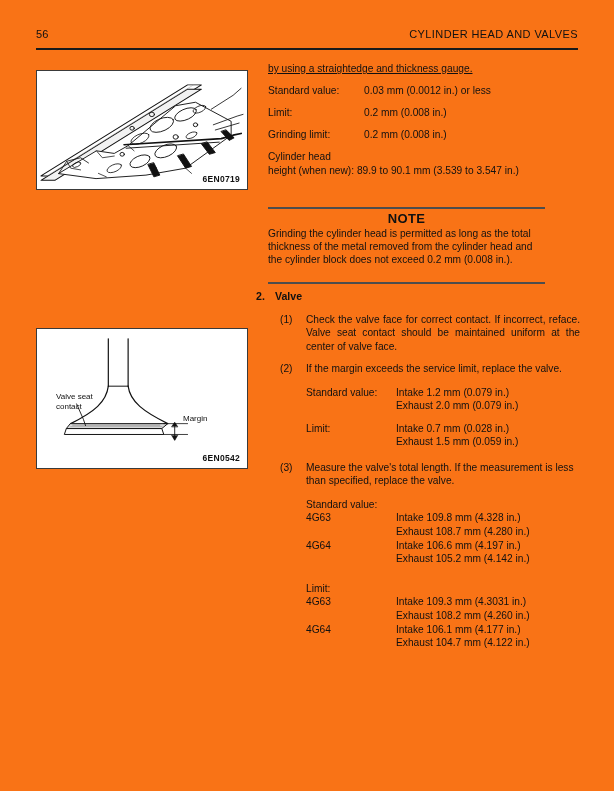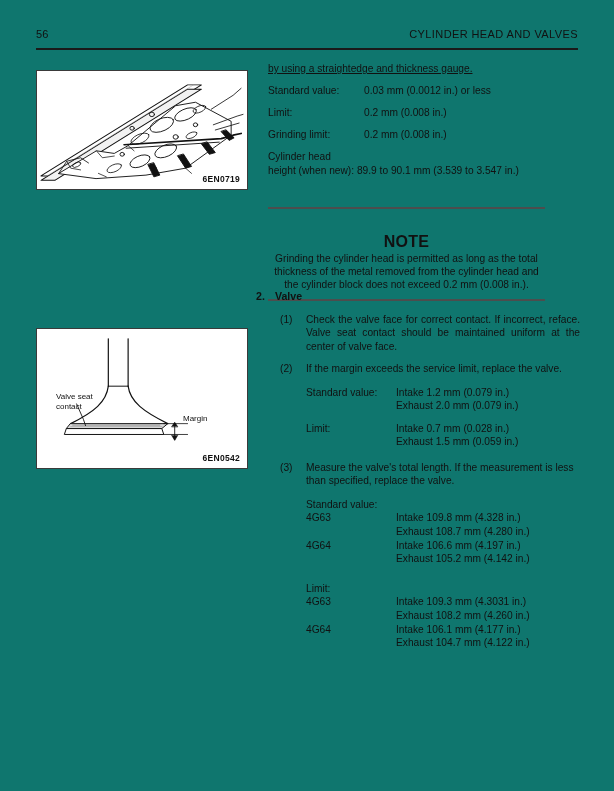--- a/index.html
+++ b/index.html
@@ -12,21 +12,21 @@
     height: 791px;
     position: relative;
     font-family: "Liberation Sans", sans-serif;
     color: #111111;
     overflow: hidden;
   }
 
   .page {
     position: absolute;
     inset: 0;
-    background: #0f766e;
+    background: #f97316;
   }
 
   
   .header {
     position: absolute;
     left: 36px;
     top: 28px;
     width: 542px;
     height: 24px;
   }
@@ -128,31 +128,30 @@
     top: 207px;
     width: 277px;
   }
   .note-rule {
     height: 1.6px;
     background: #4d4d4d;
     width: 100%;
   }
   .note-title {
     text-align: center;
-    font-size: 16px;
+    font-size: 13px;
     font-weight: bold;
     padding: 2px 0 1px 0;
     letter-spacing: 0.3px;
-    margin-top: 22px;
   }
   .note-body {
     font-size: 10.2px;
     line-height: 13.2px;
-    padding-bottom: 8px;
-    text-align: center;
+    padding-bottom: 16px;
+    text-align: left;
   }
 
   
   .section {
     position: absolute;
     left: 256px;
     top: 289px;
     width: 324px;
   }
   .section-head {

